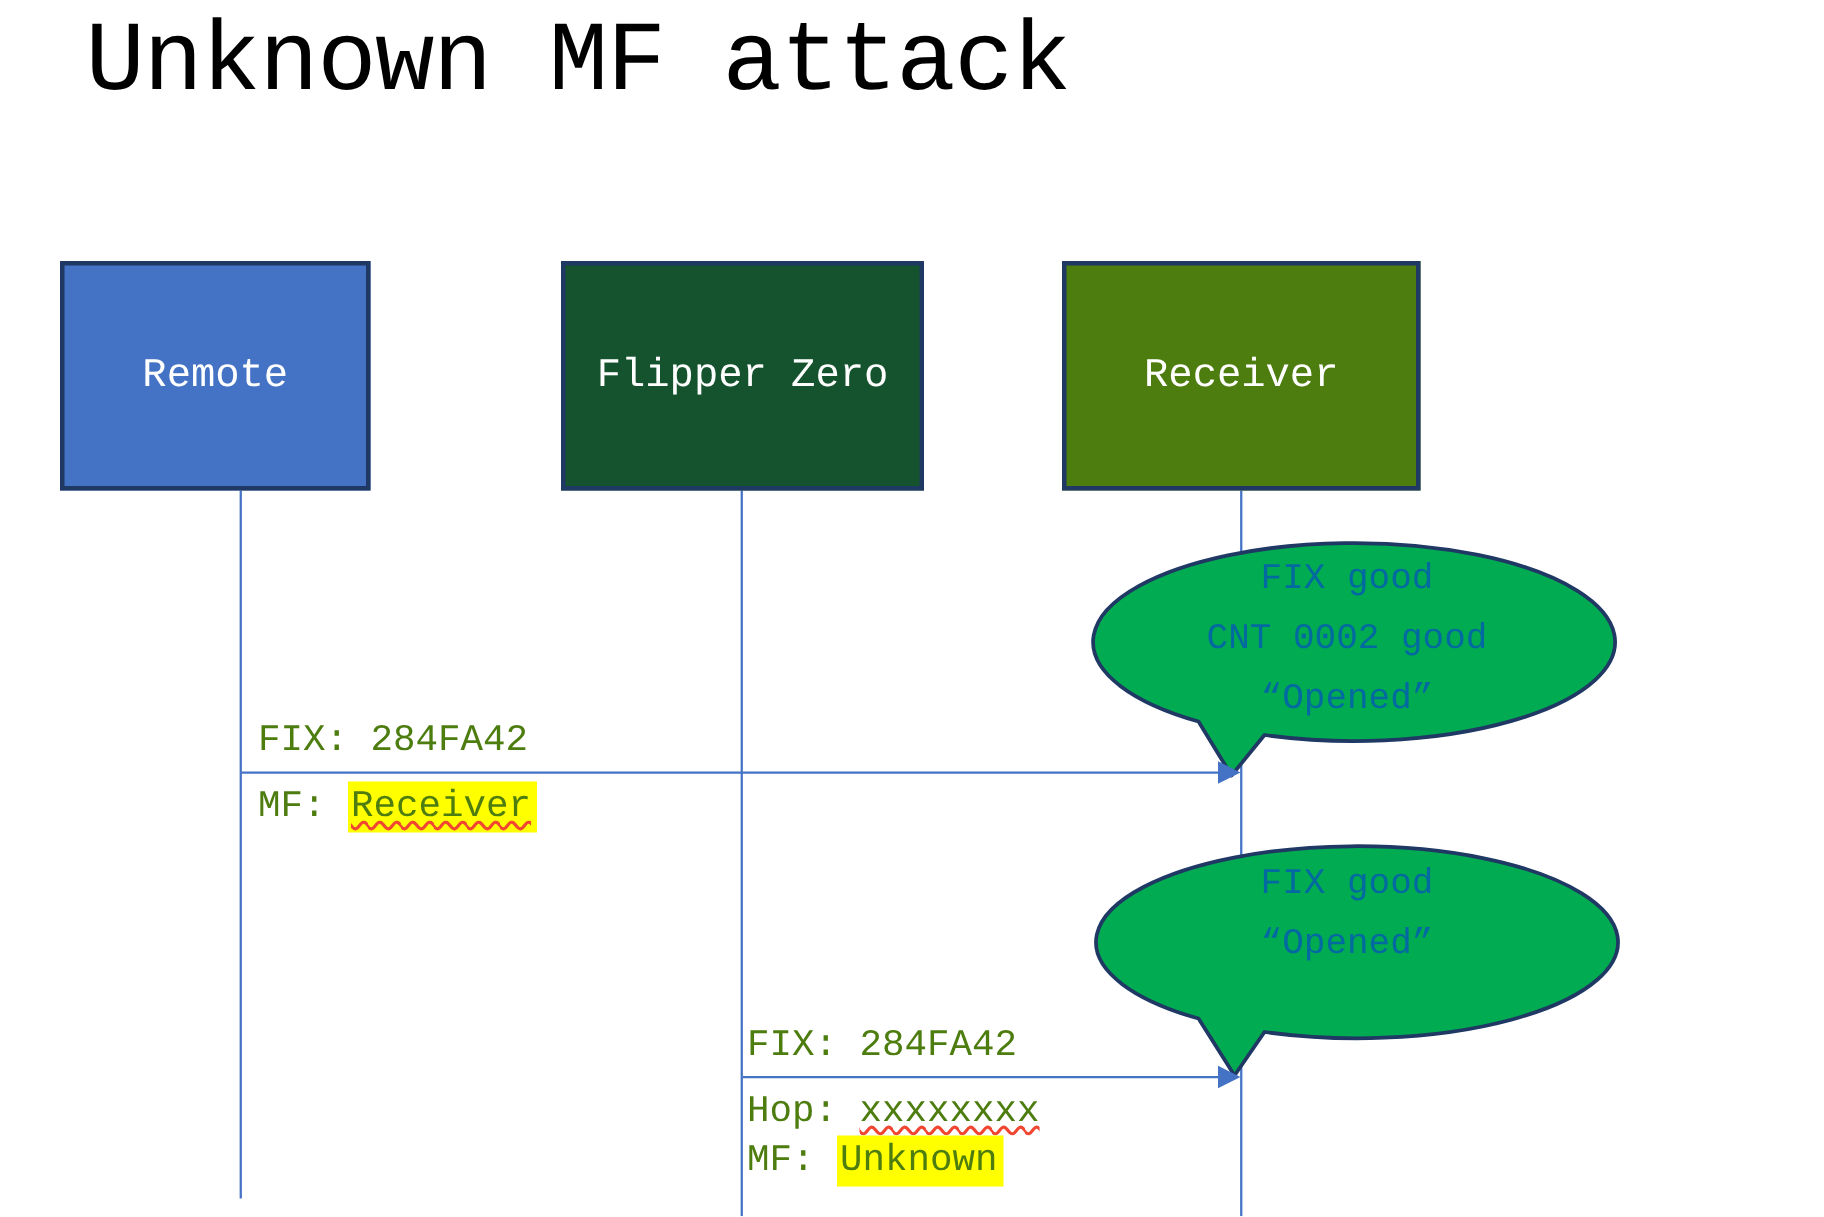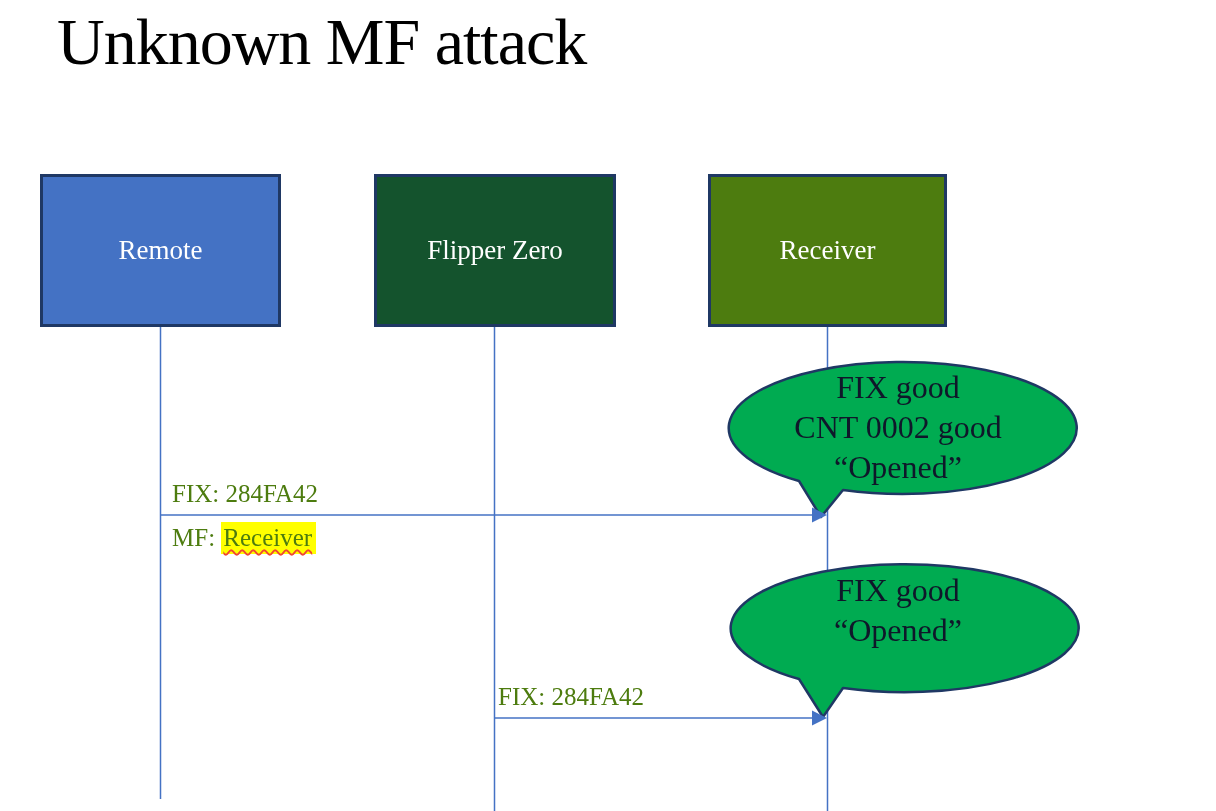--- a/index.html
+++ b/index.html
@@ -2,21 +2,21 @@
 <html><head>
 <meta charset="utf-8">
 <style>
   html, body { margin: 0; padding: 0; background: #ffffff; }
   .slide {
     position: relative;
     width: 1216px;
     height: 811px;
     background: #ffffff;
     overflow: hidden;
-    font-family: Liberation Serif, serif;
+    font-family: Liberation Mono, monospace;
   }
   .slide-title {
     position: absolute;
     left: 57px;
     top: 4px;
     margin: 0;
     font-size: 66px;
     font-weight: 300;
     letter-spacing: -1px;
     color: #000000;
@@ -37,21 +37,21 @@
     display: flex;
     align-items: center;
     justify-content: center;
     z-index: 2;
   }
   .actor-box .actor-label {
     color: #ffffff;
     font-size: 27px;
     white-space: nowrap;
   }
-  .actor-remote   { left: 40px;  width: 241px; background: #4472C4; }
+  .actor-remote   { left: 40px;  width: 207px; background: #4472C4; }
   .actor-flipper  { left: 374px; width: 242px; background: #14532d; }
   .actor-receiver { left: 708px; width: 239px; background: #4d7c0f; }
 
   .msg-label {
     position: absolute;
     z-index: 3;
     font-size: 25px;
     color: #4d7c0f;
     line-height: 33px;
     white-space: nowrap;
@@ -69,22 +69,22 @@
     text-decoration-line: underline;
     text-decoration-style: wavy;
     text-decoration-color: #F04632;
     text-decoration-thickness: 1.5px;
     text-underline-offset: 3px;
   }
   .callout-text {
     position: absolute;
     width: 348px;
     z-index: 3;
-    color: #0f172a;
-    font-size: 32px;
+    color: #0369a1;
+    font-size: 24px;
     line-height: 40px;
     text-align: center;
     white-space: nowrap;
   }
   .callout1-text { left: 724px; top: 367px; }
   .callout2-text { left: 724px; top: 570px; }
 </style>
 </head>
 <body>
 
@@ -122,20 +122,24 @@
   <div class="msg-label msg1-above">
     <span>FIX: 284FA42</span>
   </div>
   <div class="msg-label msg1-below">
     <div><span>MF: </span><span class="hl squiggle">Receiver</span></div>
   </div>
 
   <div class="msg-label msg2-above">
     <span>FIX: 284FA42</span>
   </div>
+  <div class="msg-label msg2-below">
+    <div><span>Hop: </span><span class="squiggle">xxxxxxxx</span></div>
+    <div><span>MF: </span><span class="hl">Unknown</span></div>
+  </div>
 
   <div class="callout-text callout1-text">
     <div>FIX good</div>
     <div>CNT 0002 good</div>
     <div>“Opened”</div>
   </div>
 
   <div class="callout-text callout2-text">
     <div>FIX good</div>
     <div>“Opened”</div>

